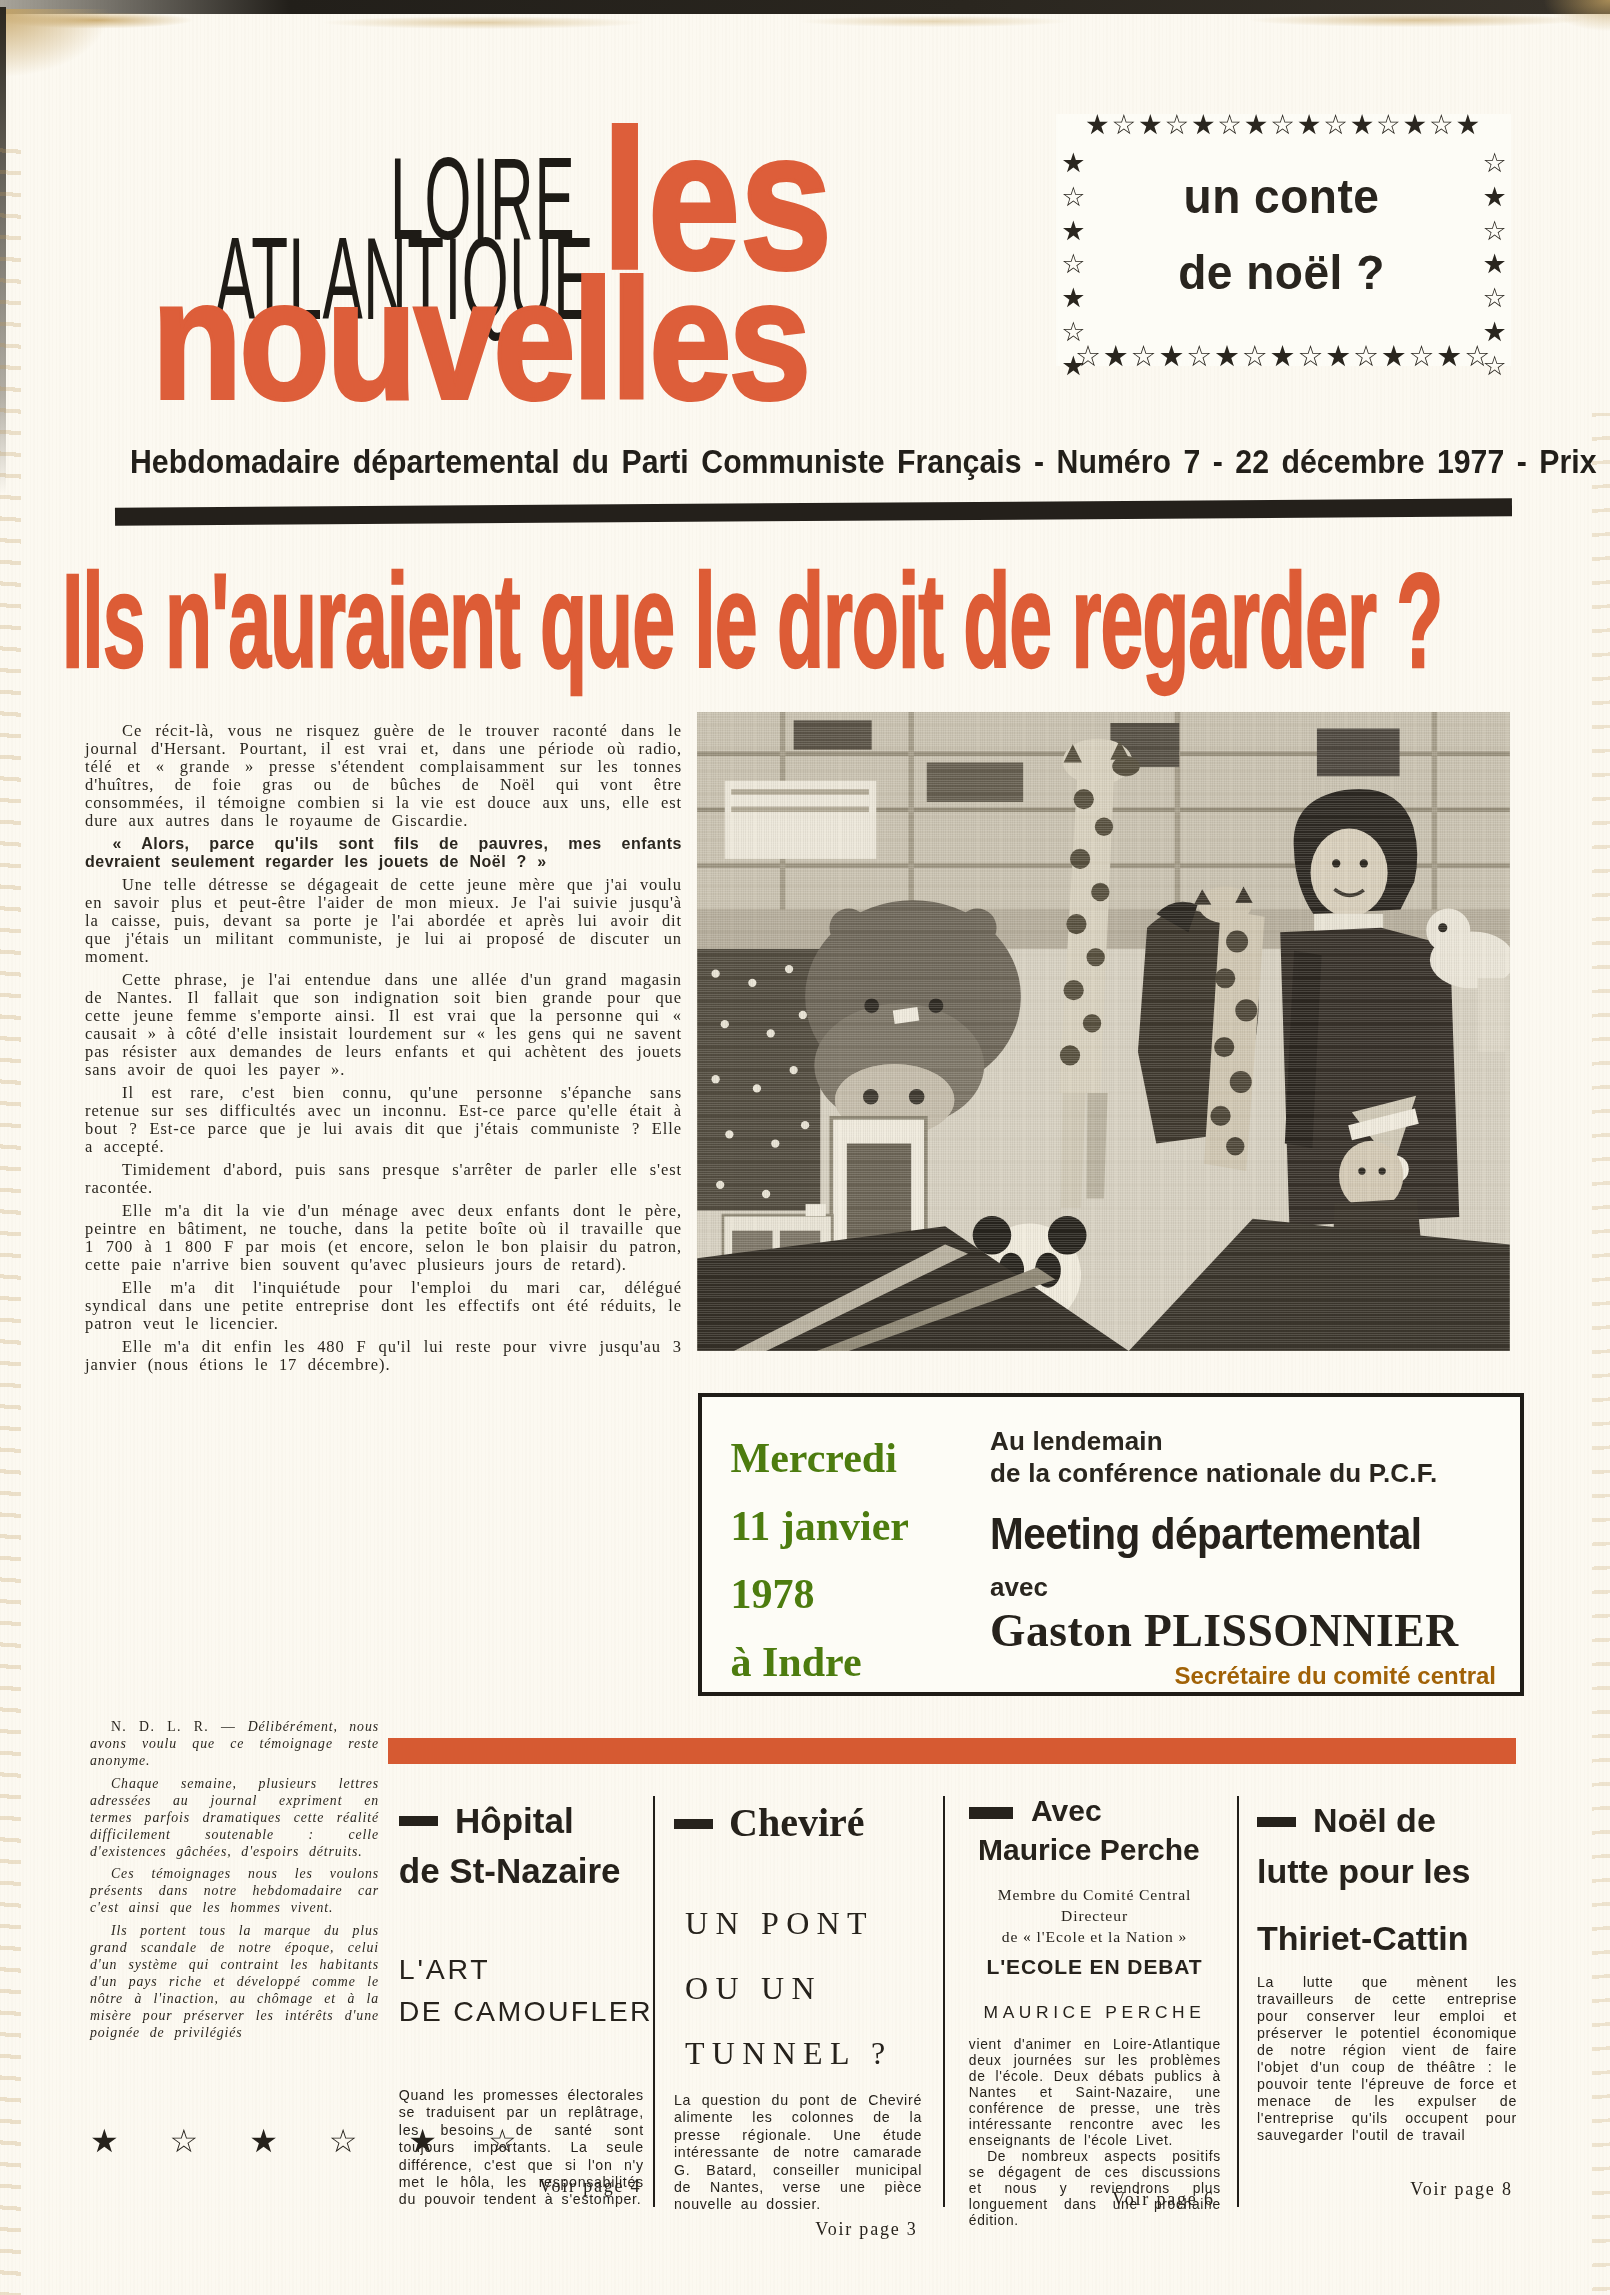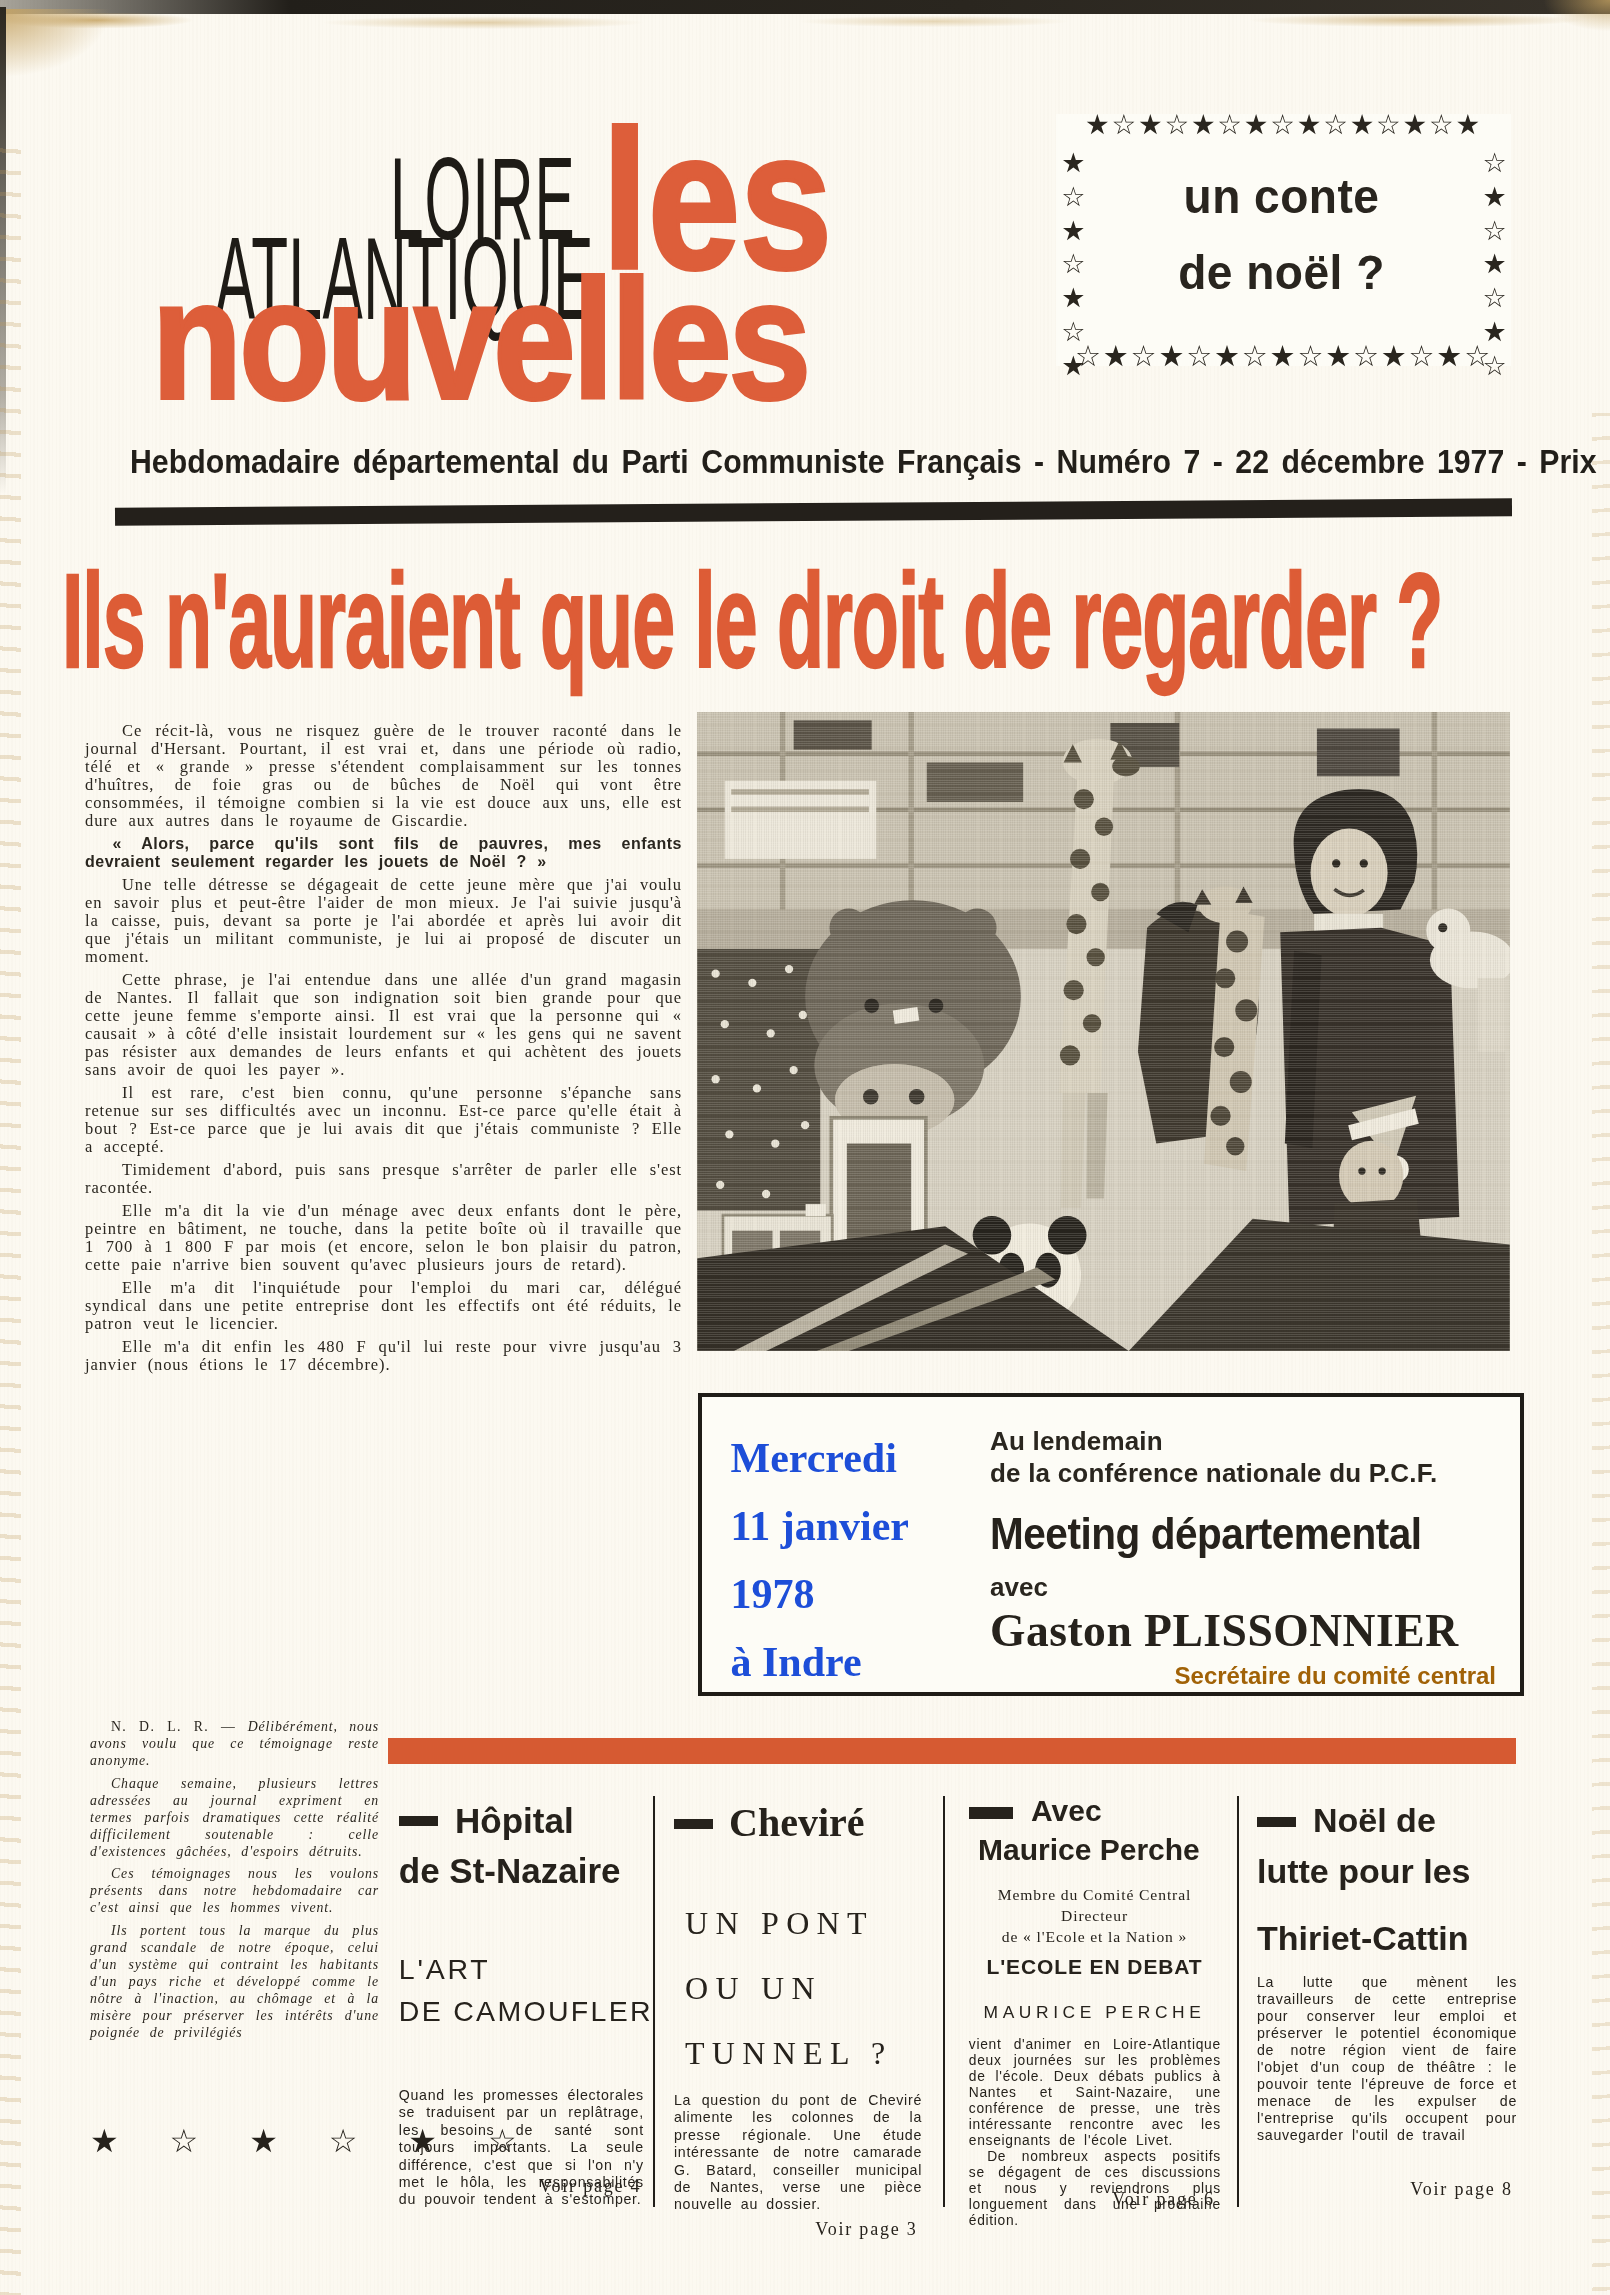--- a/index.html
+++ b/index.html
@@ -62,21 +62,21 @@
   .article p.quote{font-weight:700;font-family:"Liberation Sans", sans-serif;font-size:16px;letter-spacing:0.5px;text-indent:27.5px;}
   
   .photo-wrap{position:absolute;left:697px;top:712px;width:813px;height:639px;background:#d9d3c4;overflow:hidden;}
   .photo-wrap svg{display:block;}
   .halftone{position:absolute;inset:0;
      background:
        repeating-linear-gradient(0deg, rgba(252,250,242,.14) 0 0.9px, rgba(0,0,0,0) 0.9px 2.3px),
        repeating-linear-gradient(90deg, rgba(40,35,28,.06) 0 0.9px, rgba(0,0,0,0) 0.9px 2.3px);}
   
   .meeting-box{position:absolute;left:698px;top:1393px;width:826px;height:303px;border:4.6px solid #1f1c17;background:#fdfcf6;box-sizing:border-box;}
-  .m-date{position:absolute;left:28.5px;font-family:"Liberation Serif", serif;font-weight:700;font-size:42px;color:#1d4ed8;white-space:nowrap;}
+  .m-date{position:absolute;left:28.5px;font-family:"Liberation Serif", serif;font-weight:700;font-size:42px;color:#4d7c0f;white-space:nowrap;}
   .md1{top:37px;}.md2{top:105px;}.md3{top:173px;}.md4{top:241px;}
   .m-kick{position:absolute;left:288px;font-size:26px;font-weight:700;letter-spacing:0.2px;color:#2a261f;white-space:nowrap;}
   .mk1{top:28.5px;}.mk2{top:61px;}
   .m-title{position:absolute;left:288px;top:111px;font-size:45px;font-weight:700;letter-spacing:-0.5px;transform:scaleX(.9);transform-origin:0 0;color:#26221c;white-space:nowrap;}
   .m-avec{position:absolute;left:288px;top:175px;font-size:26px;font-weight:700;color:#2a261f;}
   .m-speaker{position:absolute;left:288px;top:206px;font-family:"Liberation Serif", serif;font-weight:700;font-size:47px;letter-spacing:0.5px;transform:scaleX(.97);transform-origin:0 0;color:#26221c;white-space:nowrap;}
   .m-role{position:absolute;right:24px;top:265px;font-size:24px;font-weight:700;color:#a16207;white-space:nowrap;}
   
   .orange-bar{position:absolute;left:388px;top:1738px;width:1128px;height:26px;background:#d65a32;}
   

